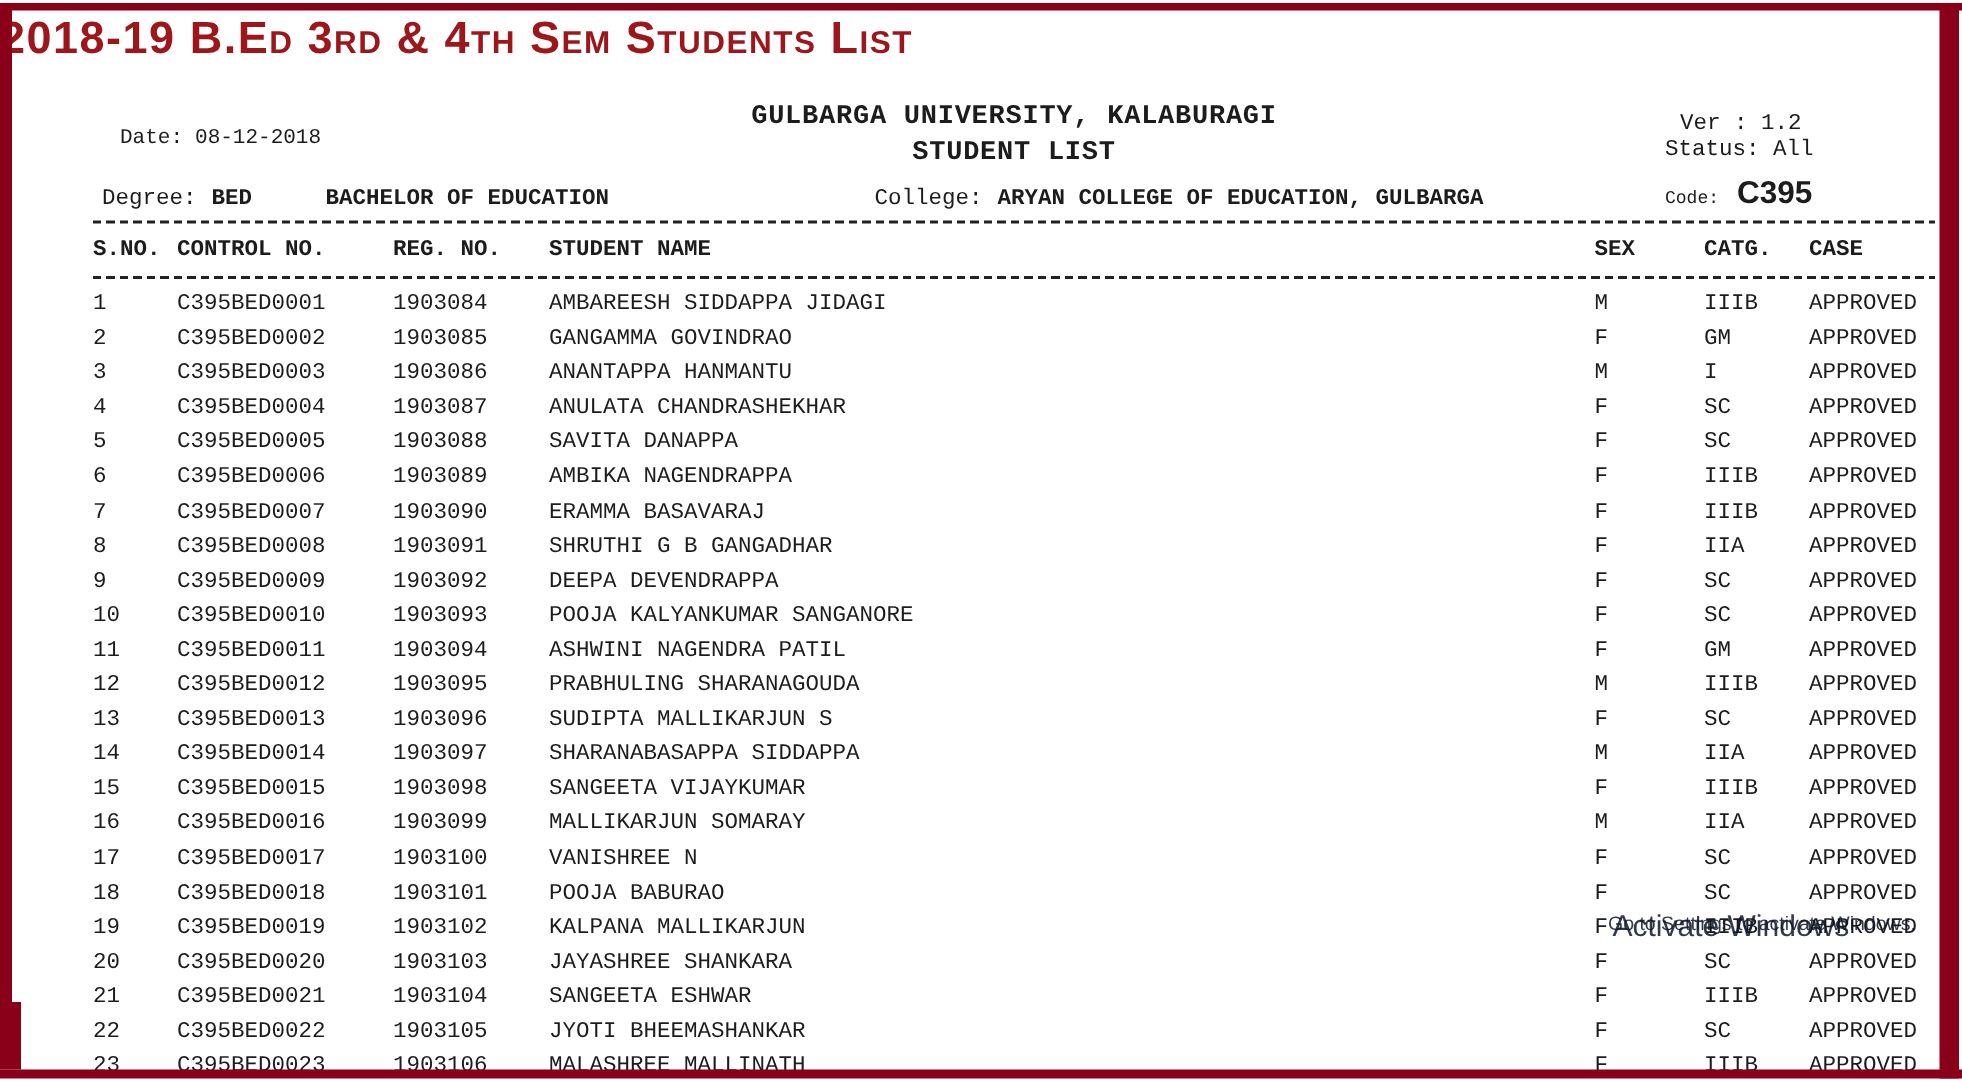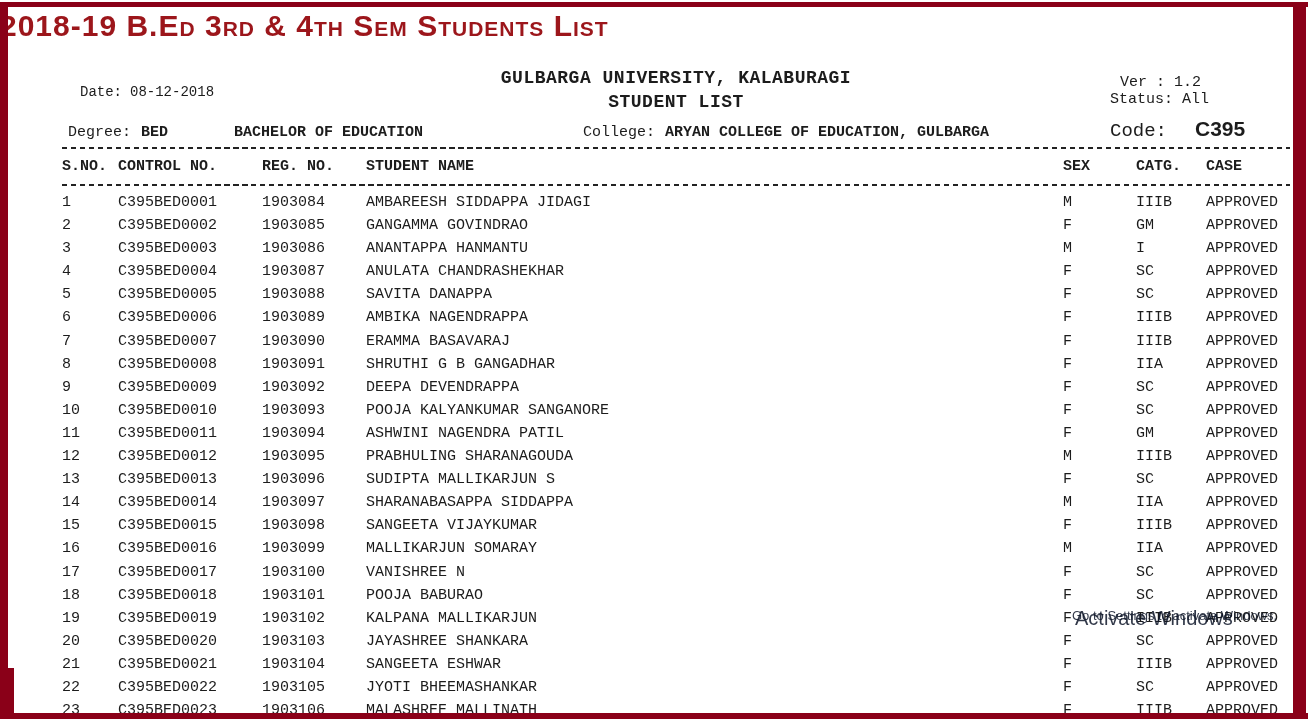--- a/index.html
+++ b/index.html
@@ -26,26 +26,26 @@
   }
 
   .mono14 { font-size:14px;margin-left:12px; }
   .mono15 { font-size:15px; }
   .bold { font-weight:bold; }
   .center-band { left:62px; width:1228px; text-align:center; }
   .univ { font-size:18px; font-weight:bold; letter-spacing:0.5px; }
   .studlist { font-size:18px; font-weight:bold; letter-spacing:0.5px; }
 
   .code-row { display:flex; align-items:baseline; }
-  .code-label { font-size:19px; }
-  .code-value { font-family:"Liberation Sans", sans-serif; font-weight:bold; font-size:21px; margin-left:28px; }
+  .code-label { font-size:12px; }
+  .code-value { font-family:"Liberation Sans", sans-serif; font-weight:bold; font-size:21px; margin-left:12px; }
 
   .gap-s { margin-left:8px; }
   .gap-m { margin-left:10px; }
-  .gap-deg { margin-left:66px; }
+  .gap-deg { margin-left:49px; }
 
   .dash {
     height:2px;
     background:repeating-linear-gradient(to right, #222222 0 5.5px, transparent 5.5px 9px);
   }
 
   .grid {
     display:grid;
     grid-template-columns:56px 144px 104px 697px 73px 70px 84px;
   }

